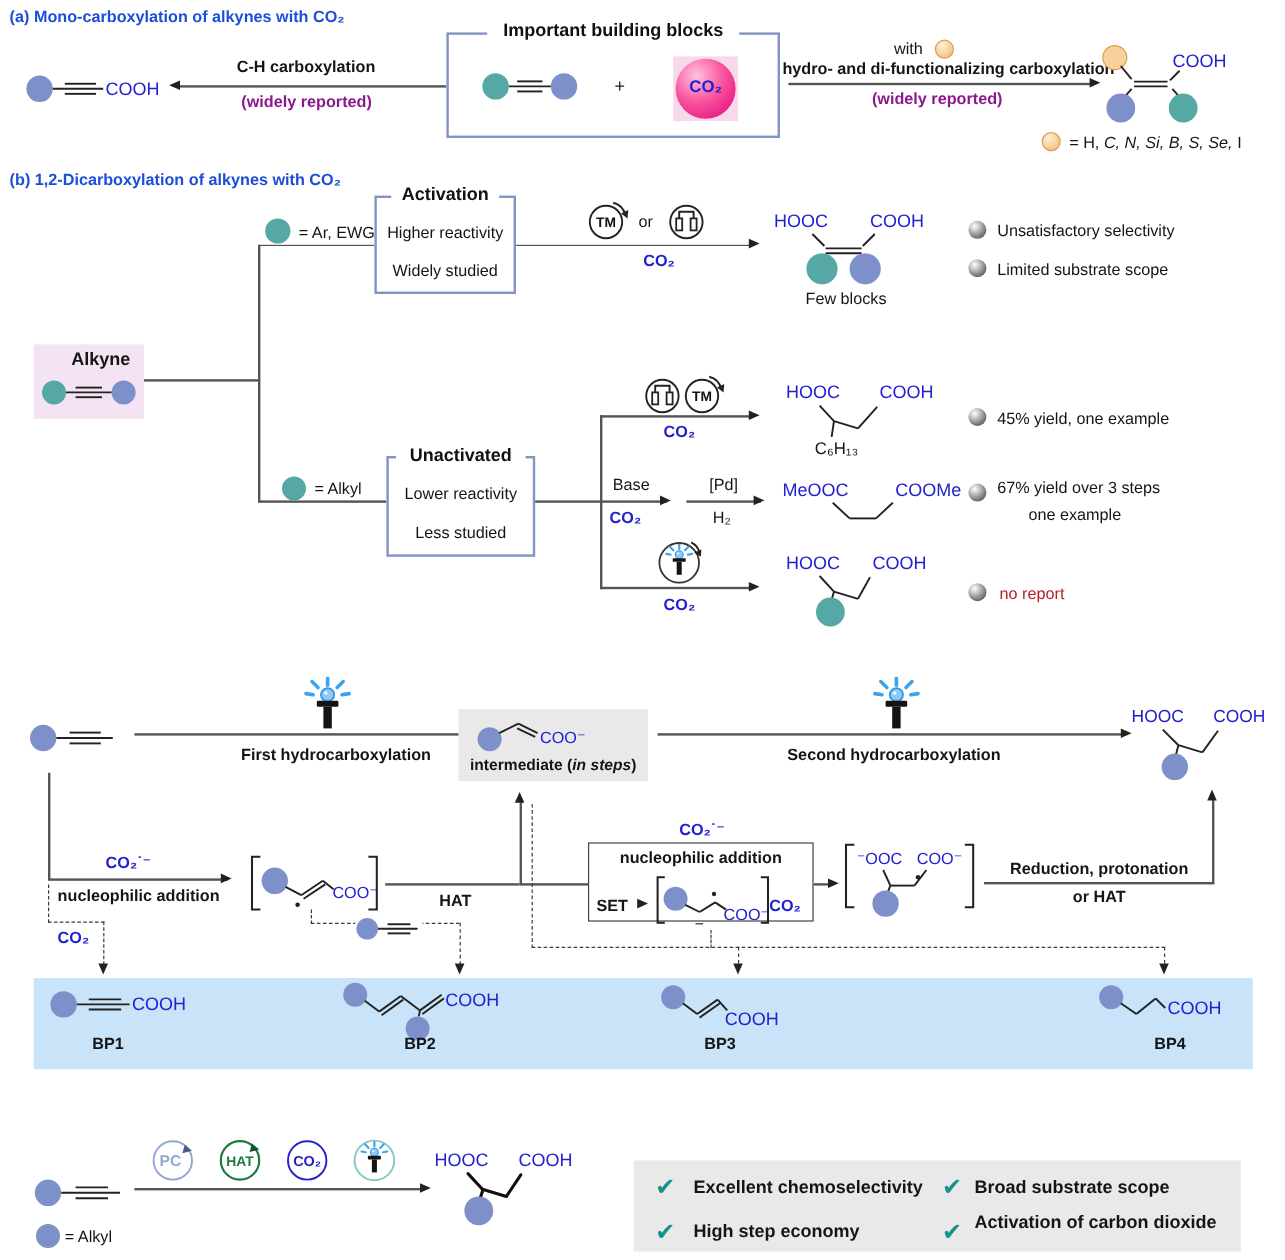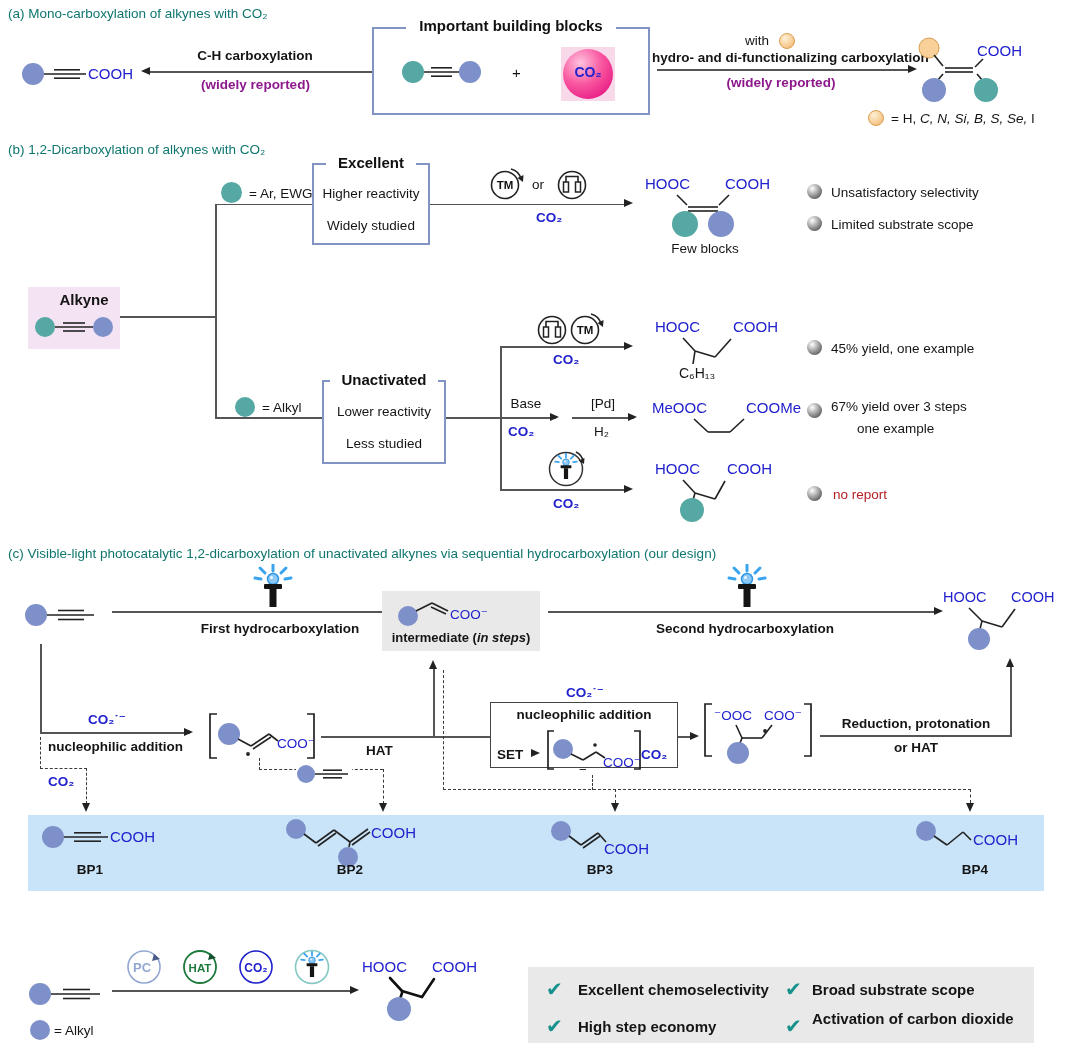--- a/index.html
+++ b/index.html
@@ -5,21 +5,21 @@
   :root{
     --blue-text:#2121cd; --purple-text:#8c188c; --red-text:#b52025;
     --teal-sphere:#55a8a3; --blue-sphere:#7e90c9; --orange-hi:#fdf0d5; --orange-lo:#edb269;
     --box-border:#8194c4; --pink-box:#f4e3f3; --blue-panel:#c9e3f8; --gray-panel:#e9e9e9;
     --check-teal:#17918b; --hat-green:#1d7a3c; --lamp-blue:#3ba4ef; --pc-blue:#93a7d2; --line:#555;
   }
   *{margin:0;padding:0;box-sizing:border-box}
   body{font-family:"Liberation Sans","DejaVu Sans",sans-serif;background:#fff}
   #canvas{position:relative;width:1071px;height:1050px;background:#fff;overflow:hidden}
   .abs{position:absolute}
-  .ptitle{position:absolute;font-size:13.5px;font-weight:normal;color:#0f766e;white-space:nowrap}
+  .ptitle{position:absolute;font-size:13.5px;font-weight:bold;color:#1d4ed8;white-space:nowrap}
   .lbl{position:absolute;font-size:13.5px;color:#151515;white-space:nowrap}
   .ctr{text-align:center}
   .b{font-weight:bold}
   .blue{color:var(--blue-text)}
   .purple{color:var(--purple-text);font-weight:bold}
   .red{color:var(--red-text)}
   .f15{font-size:15px}
   .hline{position:absolute;background:var(--line);height:1.5px}
   .vline{position:absolute;background:var(--line);width:1.5px}
   .dashh{position:absolute;border-top:1.6px dashed #3a3a3a;height:0}
@@ -145,21 +145,21 @@
 
   <div class="hline" style="left:120px;top:316px;width:96px"></div>
   <div class="vline" style="left:215px;top:204px;height:214px"></div>
   <div class="hline" style="left:215px;top:203.5px;width:97px"></div>
   <div class="hline" style="left:215px;top:417px;width:107px"></div>
 
   <div class="sphere teal" style="left:221px;top:182px;width:21px;height:21px"></div>
   <div class="lbl" style="left:249px;top:186px">= Ar, EWG</div>
 
   <div class="obox" style="left:312px;top:163px;width:118px;height:82px"></div>
-  <div class="boxtitle" style="left:326px;top:154px;width:90px">Excellent</div>
+  <div class="boxtitle" style="left:326px;top:154px;width:90px">Activation</div>
   <div class="lbl ctr" style="left:312px;top:186px;width:118px">Higher reactivity</div>
   <div class="lbl ctr" style="left:312px;top:218px;width:118px">Widely studied</div>
 
   <div class="hline" style="left:430px;top:203.5px;width:198px"></div>
   <div class="ah-r" style="left:624px;top:199px"></div>
 
   <svg style="left:487px;top:163px" width="38" height="40">
     <circle cx="18" cy="22" r="13.5" stroke="#222" stroke-width="1.6" fill="none"></circle>
     <text x="18" y="26" text-anchor="middle" font-size="11.5" font-weight="bold" fill="#111">TM</text>
     <path d="M24,6 q8,2 10,10" stroke="#222" stroke-width="1.7" fill="none"></path>
@@ -264,21 +264,20 @@
     <text class="formula" x="74" y="14">COOH</text>
     <line class="bond" x1="30" y1="20" x2="42" y2="33"></line>
     <line class="bond" x1="42" y1="33" x2="62" y2="39"></line>
     <line class="bond" x1="62" y1="39" x2="72" y2="21"></line>
     <line class="bond" x1="42" y1="33" x2="40" y2="40"></line>
     <circle cx="39" cy="50" r="12" fill="var(--teal-sphere)"></circle>
   </svg>
   <div class="sphere gray" style="left:807px;top:486px;width:15px;height:15px"></div>
   <div class="lbl red" style="left:833px;top:487px">no report</div>
 
-  <div class="ptitle" style="left:8px;top:546px">(c) Visible-light photocatalytic 1,2-dicarboxylation of unactivated alkynes via sequential hydrocarboxylation (our design)</div>
 
   <svg style="left:22px;top:600px" width="82" height="30">
     <circle cx="14" cy="15" r="11" fill="var(--blue-sphere)"></circle>
     <line class="bond" x1="25" y1="15" x2="72" y2="15"></line>
     <line class="bond" x1="36" y1="10.5" x2="62" y2="10.5"></line>
     <line class="bond" x1="36" y1="19.5" x2="62" y2="19.5"></line>
   </svg>
 
   <div class="hline" style="left:112px;top:611px;width:328px"></div>
   <div class="ah-r" style="left:436px;top:606.5px"></div>

